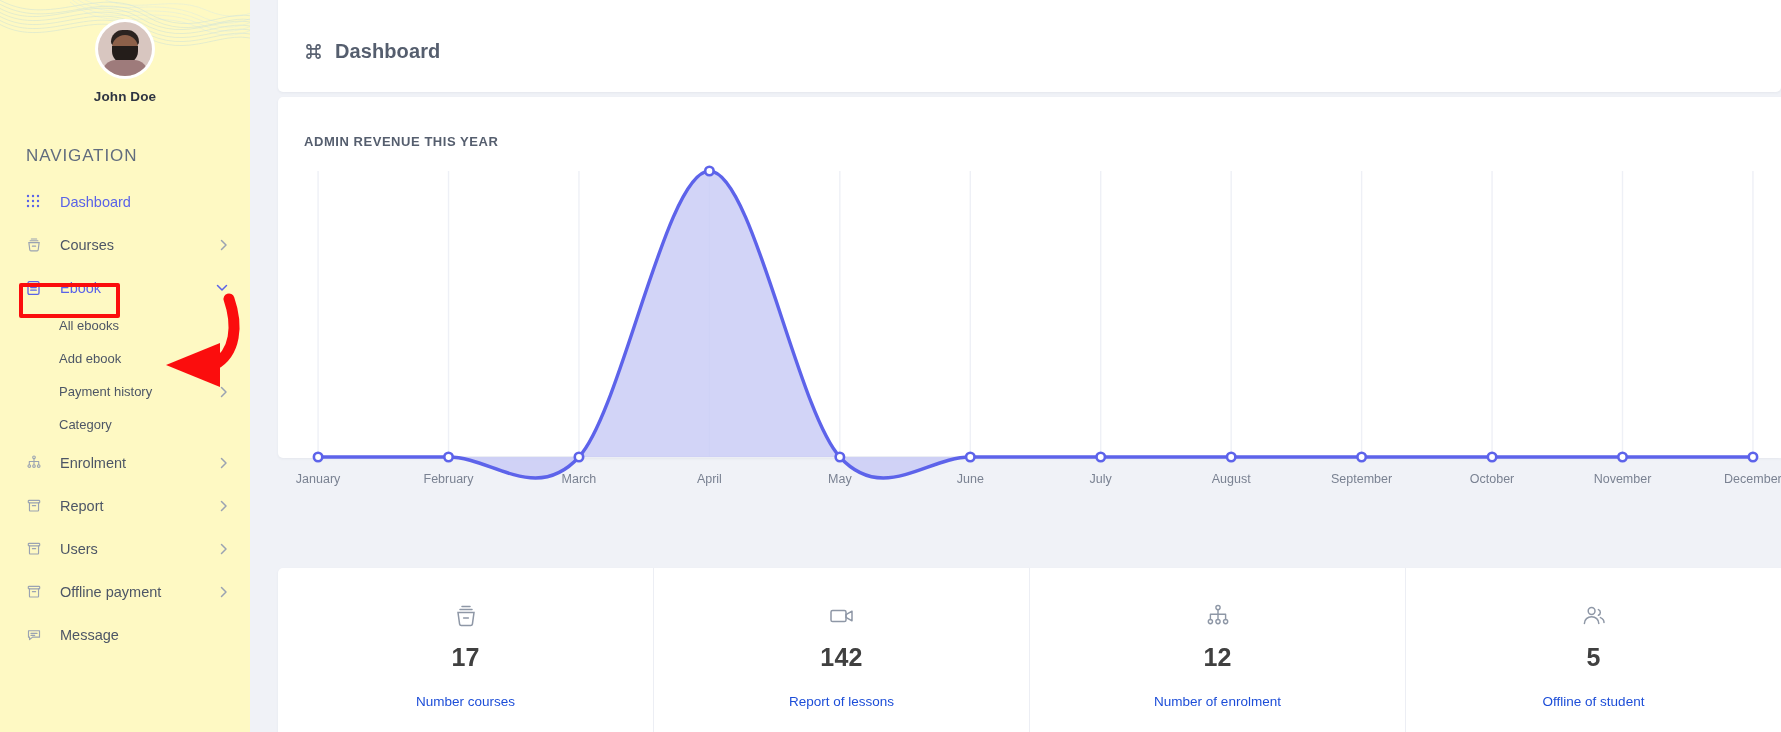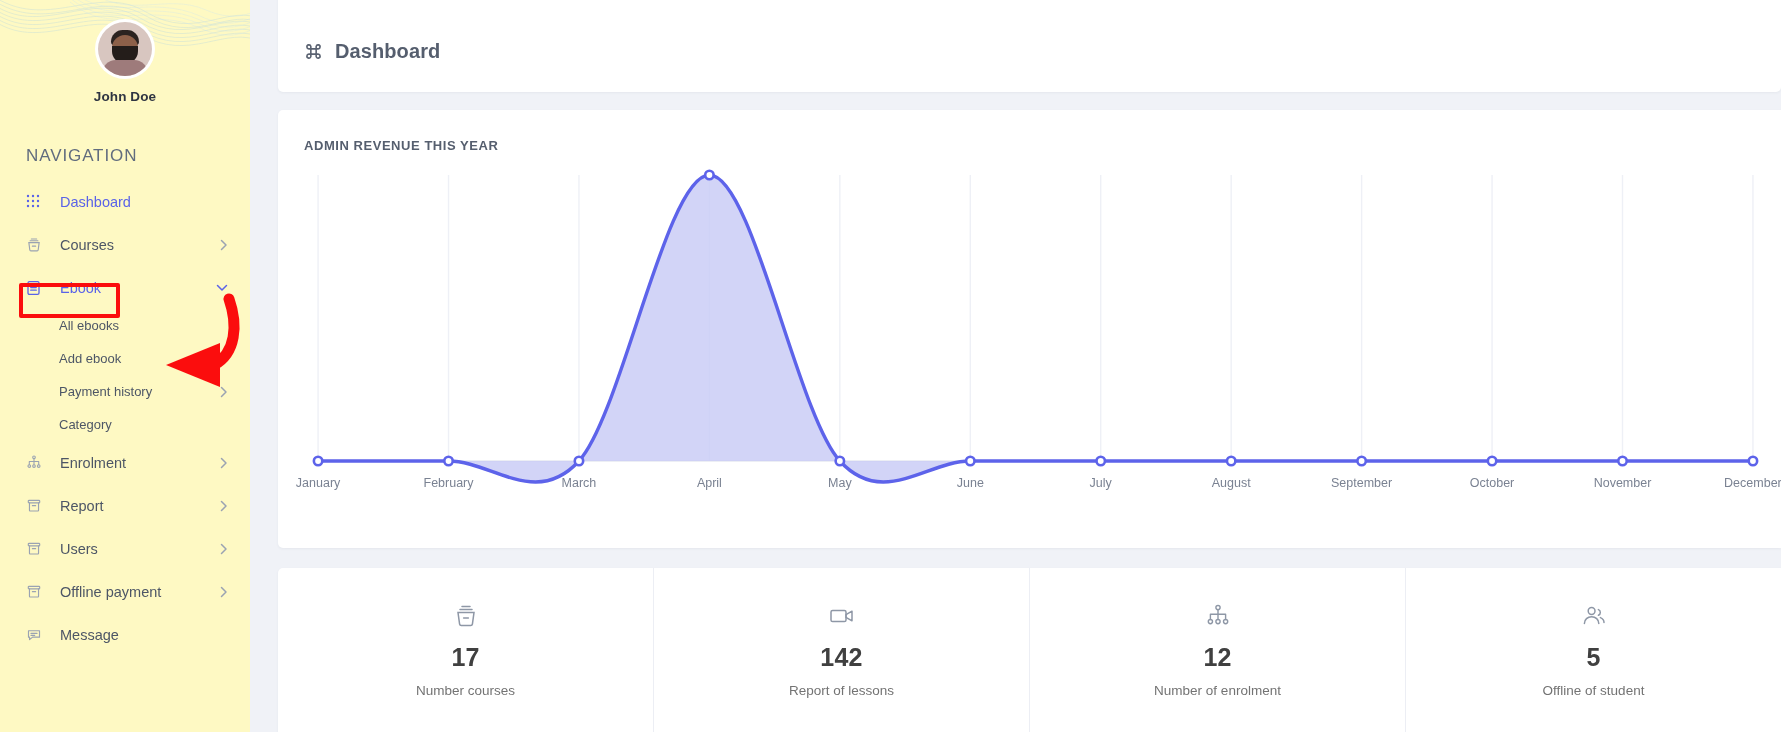--- a/index.html
+++ b/index.html
@@ -237,25 +237,25 @@
   .page-title .cmd-ico {
     display: flex;
     align-items: center;
     margin-right: 12px;
     color: #5b6372;
   }
 
   #chart-card {
     position: absolute;
     left: 28px;
-    top: 110px;
+    top: 97px;
     right: 0;
-    height: 438px;
+    height: 361px;
     border-radius: 5px 0 0 5px;
-    padding: 28px 0 0 0;
+    padding: 37px 0 0 0;
   }
 
   .card-title {
     padding-left: 26px;
     font-size: 13px;
     font-weight: bold;
     letter-spacing: 0.55px;
     color: #555e6e;
     text-transform: uppercase;
   }
@@ -289,23 +289,23 @@
   .stat-cell:last-child { border-right: none; }
   .stat-ico { color: #8e97a6; height: 30px; display: flex; align-items: center; }
   .stat-value {
     margin-top: 12px;
     font-size: 25px;
     font-weight: bold;
     color: #404040;
     letter-spacing: 0.2px;
   }
   .stat-label {
-    margin-top: 11px;
+    margin-top: 22px;
     font-size: 13.5px;
-    color: #737373;
+    color: #1d4ed8;
   }
 </style>
 </head>
 <body>
 
 <div id="app">
 
   <aside id="sidebar">
 
     <div class="sidebar-wave">

